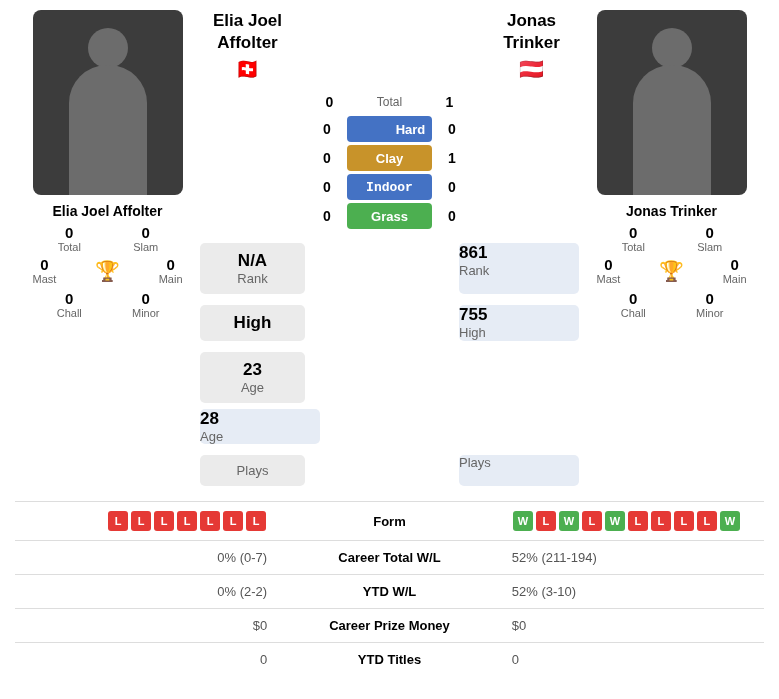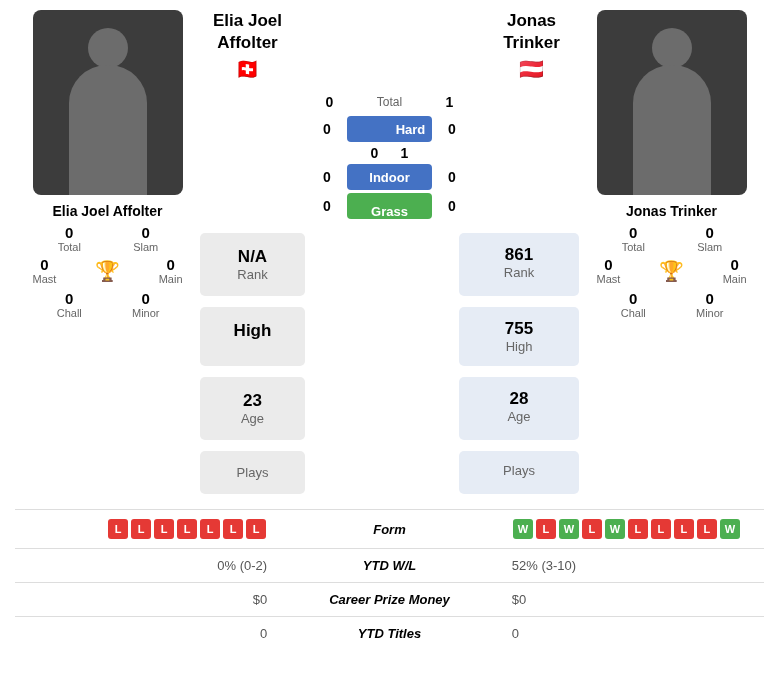--- a/index.html
+++ b/index.html
@@ -37,31 +37,31 @@
     .surfaces-section { width: 100%; margin-top: 5px; }
     .tot-row { display: flex; align-items: center; justify-content: center; gap: 10px; margin-bottom: 6px; }
     .tot-label { font-size: 12px; color: #666; width: 80px; text-align: center; }
     .tot-score { font-size: 14px; font-weight: bold; width: 20px; text-align: center; }
 
     .surf-r { display: flex; align-items: center; justify-content: center; gap: 10px; margin: 3px 0; }
     .surf-score { font-size: 14px; font-weight: bold; width: 20px; text-align: center; }
     .surf-badge { width: 85px; height: 26px; border-radius: 4px; display: flex; align-items: center; justify-content: center; color: white; font-weight: bold; font-size: 13px; }
 
     
-    .linfo { background: #ebebeb; border-radius: 5px; width: 105px; padding: 14px; text-align: center; margin-top: 6px; }
-    .rinfo { background: #e6ecf5; border-radius: 5px; width: 120px; padding: 12px; text-align: center; margin-top: 6px; }
+    .linfo { background: #ebebeb; border-radius: 5px; width: 105px; padding: 8px; text-align: center; margin-top: 6px; }
+    .rinfo { background: #e6ecf5; border-radius: 5px; width: 120px; padding: 0; margin-top: 6px; }
     .ivalue { font-size: 17px; font-weight: bold; }
     .ilabel { font-size: 13px; color: #666; }
 
     
     .btable { width: 100%; border-collapse: collapse; }
     .btable tr { border-top: 1px solid #ddd; }
     .btable td { padding: 9px 10px; font-size: 13px; }
     .bt-lv { text-align: right; color: #555; width: 35%; }
-    .bt-cn { text-align: center; font-weight: bold; width: 30%; font-style: italic; }
+    .bt-cn { text-align: center; font-weight: bold; width: 30%; }
     .bt-rv { text-align: left; color: #555; width: 35%; }
 
     .fc { display: flex; align-items: center; gap: 1px; }
     .fc-r { display: flex; align-items: center; gap: 1px; justify-content: flex-end; }
   </style>
 </head>
 <body>
 
 <div class="wrapper">
   <div class="top-row">
@@ -134,34 +134,37 @@
         <div class="surf-r">
           <span class="surf-score">0</span>
           <div class="surf-badge" style="background:#4472c4;padding-left:42px;">
             <span>Hard</span>
           </div>
           <span class="surf-score">0</span>
         </div>
 
         <div class="surf-r">
           <span class="surf-score">0</span>
+          <div class="surf-badge" style="background:#c8932a;">
+            <span>Clay</span>
+          </div>
           <span class="surf-score">1</span>
         </div>
 
         <div class="surf-r">
           <span class="surf-score">0</span>
-          <div class="surf-badge" style="background:#4472c4;">
+          <div class="surf-badge" style="background:#4472c4;font-family:Liberation Mono, monospace;">
             <span>Indoor</span>
           </div>
           <span class="surf-score">0</span>
         </div>
 
         <div class="surf-r">
           <span class="surf-score">0</span>
-          <div class="surf-badge" style="background:#4caf50;align-items:flex-end;">
+          <div class="surf-badge" style="background:#4caf50;">
             <span>Grass</span>
           </div>
           <span class="surf-score">0</span>
         </div>
       </div>
 
       <div style="display:flex; width:100%; justify-content:space-between; margin-top:5px;">
         <div class="linfo">
           <div class="ivalue">N/A</div>
           <div class="ilabel">Rank</div>
@@ -177,21 +180,21 @@
         <div class="linfo">
           <div class="ivalue">High</div>
         </div>
         <div style="width:30px;"></div>
         <div class="rinfo">
           <div class="ivalue">755</div>
           <div class="ilabel">High</div>
         </div>
       </div>
 
-      <div style="display:flex; width:100%; justify-content:space-between; margin-top:5px;">
+      <div style="display:flex; width:100%; justify-content:space-between; margin-top:5px;flex-direction:column;">
         <div class="linfo">
           <div class="ivalue">23</div>
           <div class="ilabel">Age</div>
         </div>
         <div style="width:30px;"></div>
         <div class="rinfo">
           <div class="ivalue">28</div>
           <div class="ilabel">Age</div>
         </div>
       </div>
@@ -274,23 +277,28 @@
           <span class="badge badge-w">W</span>
           <span class="badge badge-l">L</span>
           <span class="badge badge-l">L</span>
           <span class="badge badge-l">L</span>
           <span class="badge badge-l">L</span>
           <span class="badge badge-w">W</span>
         </div>
       </td>
     </tr>
 
-
     <tr>
-      <td class="bt-lv">0% (0-2)</td>
+      <td class="bt-lv">0% (0-7)</td>
+      <td class="bt-cn">Career Total W/L</td>
+      <td class="bt-rv">52% (211-194)</td>
+    </tr>
+
+    <tr>
+      <td class="bt-lv">0% (2-2)</td>
       <td class="bt-cn">YTD W/L</td>
       <td class="bt-rv">52% (3-10)</td>
     </tr>
 
     <tr>
       <td class="bt-lv">$0</td>
       <td class="bt-cn">Career Prize Money</td>
       <td class="bt-rv">$0</td>
     </tr>
 

